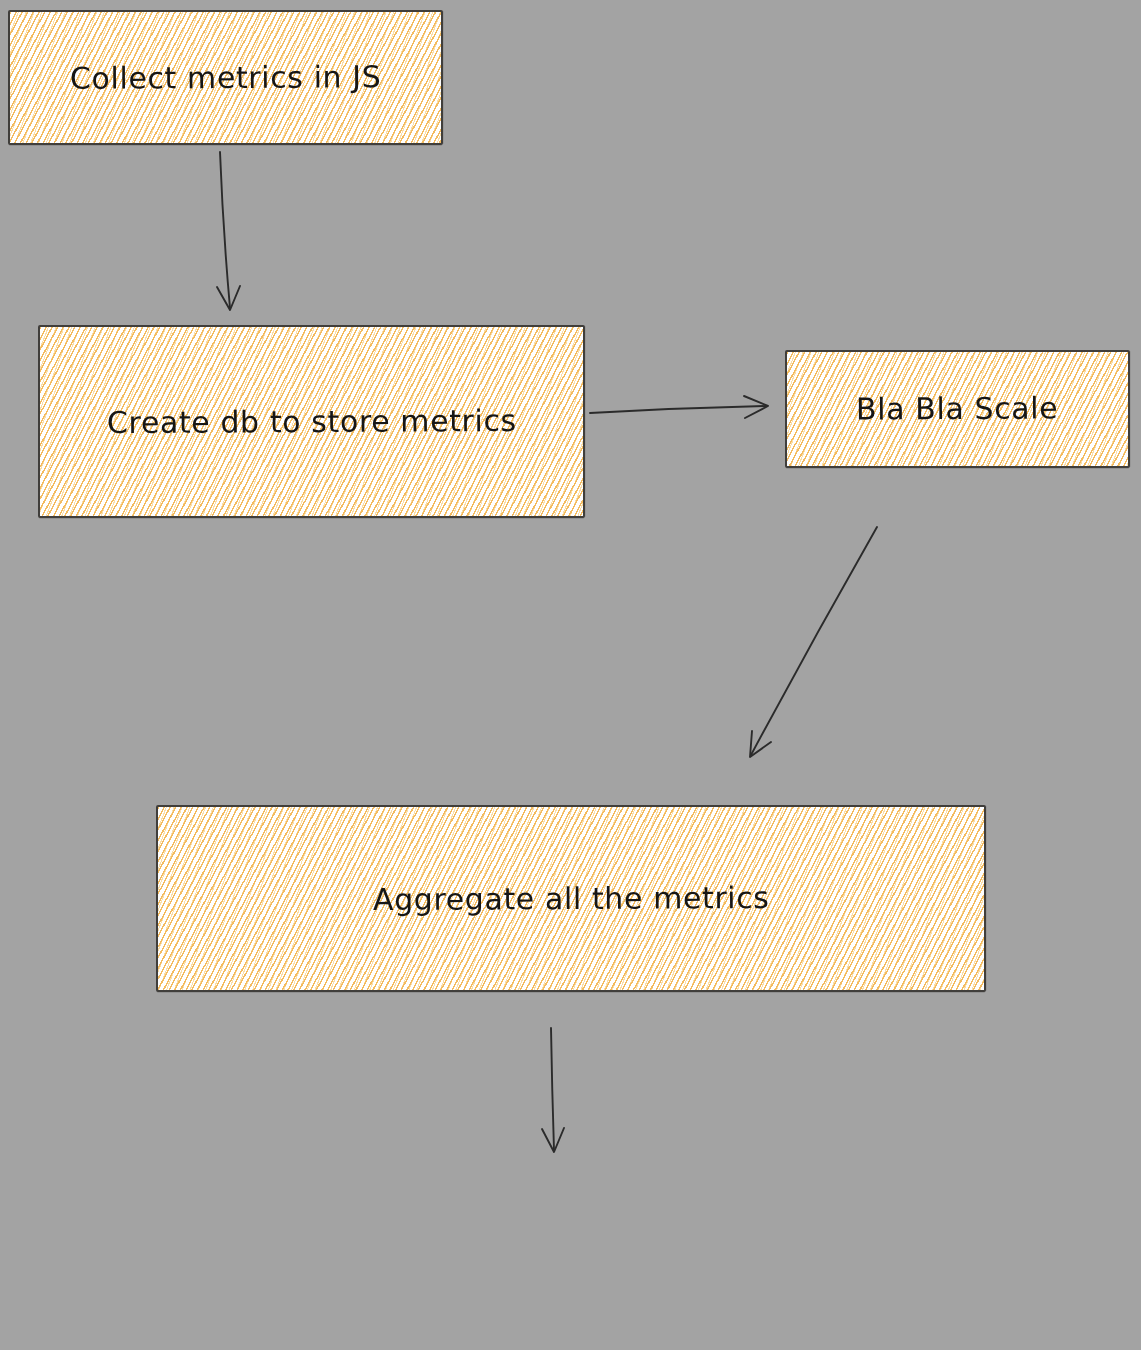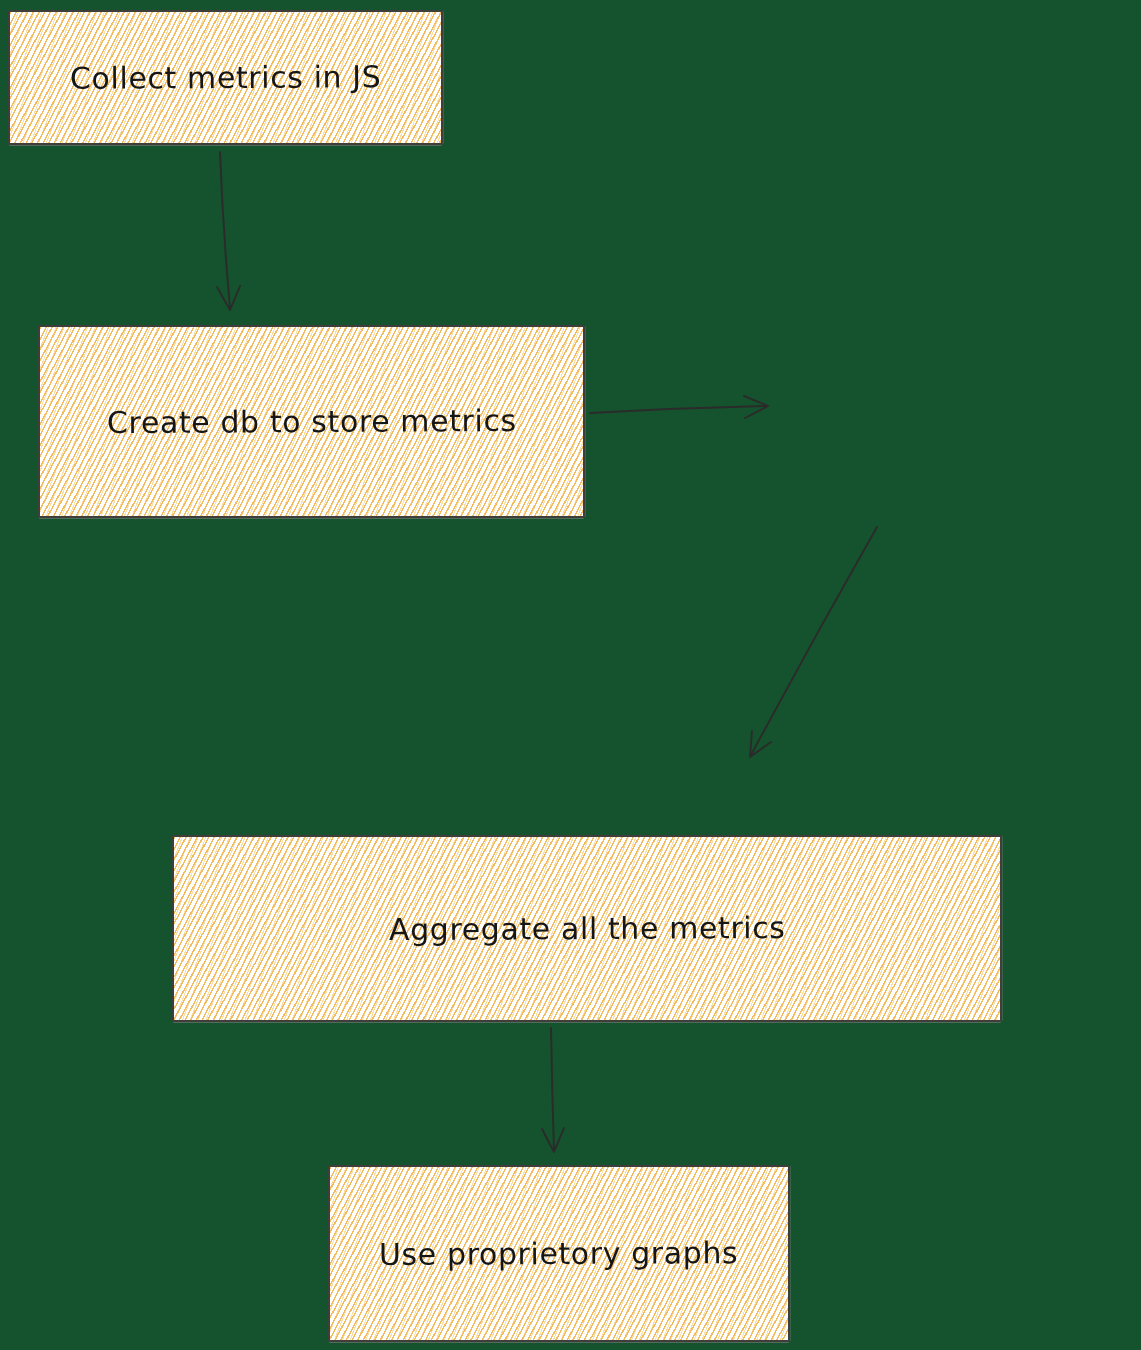--- a/index.html
+++ b/index.html
@@ -5,21 +5,21 @@
   html, body {
     margin: 0;
     padding: 0;
     background: #ffffff;
     font-family: "DejaVu Sans", sans-serif;
   }
   .canvas {
     position: relative;
     width: 1141px;
     height: 1350px;
-    background: #14532d;
+    background: #a3a3a3;
     overflow: hidden;
   }
   
   .node {
     position: absolute;
     box-sizing: border-box;
     background-color: #ffffff;
     background-image:
       repeating-linear-gradient(118deg,
         rgba(243, 184, 88, 0.95) 0px, rgba(243, 184, 88, 0.95) 1.4px,
@@ -41,21 +41,21 @@
     font-size: 30px;
     font-weight: 500;
     letter-spacing: 0.6px;
     line-height: 1.2;
     padding: 0 14px;
     transform: rotate(-0.3deg);
   }
   #node-collect     { left: 8px;   top: 10px;   width: 435px; height: 135px; }
   #node-create-db   { left: 38px;  top: 325px;  width: 547px; height: 193px; justify-content: center; }
   #node-bla-scale   { left: 785px; top: 350px;  width: 345px; height: 118px; }
-  #node-aggregate   { left: 172px; top: 805px;  width: 830px; height: 187px; margin-top: 30px; }
+  #node-aggregate   { left: 156px; top: 805px;  width: 830px; height: 187px; }
   #node-use-graphs  { left: 328px; top: 1165px; width: 462px; height: 177px; }
 
   svg.edges {
     position: absolute;
     left: 0;
     top: 0;
     pointer-events: none;
   }
   .edge {
     fill: none;
@@ -94,22 +94,22 @@
   </svg>
 
   <div class="node" id="node-collect">
     <span class="node-label">Collect metrics in JS</span>
   </div>
 
   <div class="node" id="node-create-db">
     <span class="node-label">Create db to store metrics</span>
   </div>
 
+  <div class="node" id="node-bla-scale">
+    <span class="node-label">Bla Bla Scale</span>
+  </div>
 
   <div class="node" id="node-aggregate">
     <span class="node-label">Aggregate all the metrics</span>
   </div>
 
-  <div class="node" id="node-use-graphs">
-    <span class="node-label">Use proprietory graphs</span>
-  </div>
 
 </div>
 
 </body></html>

